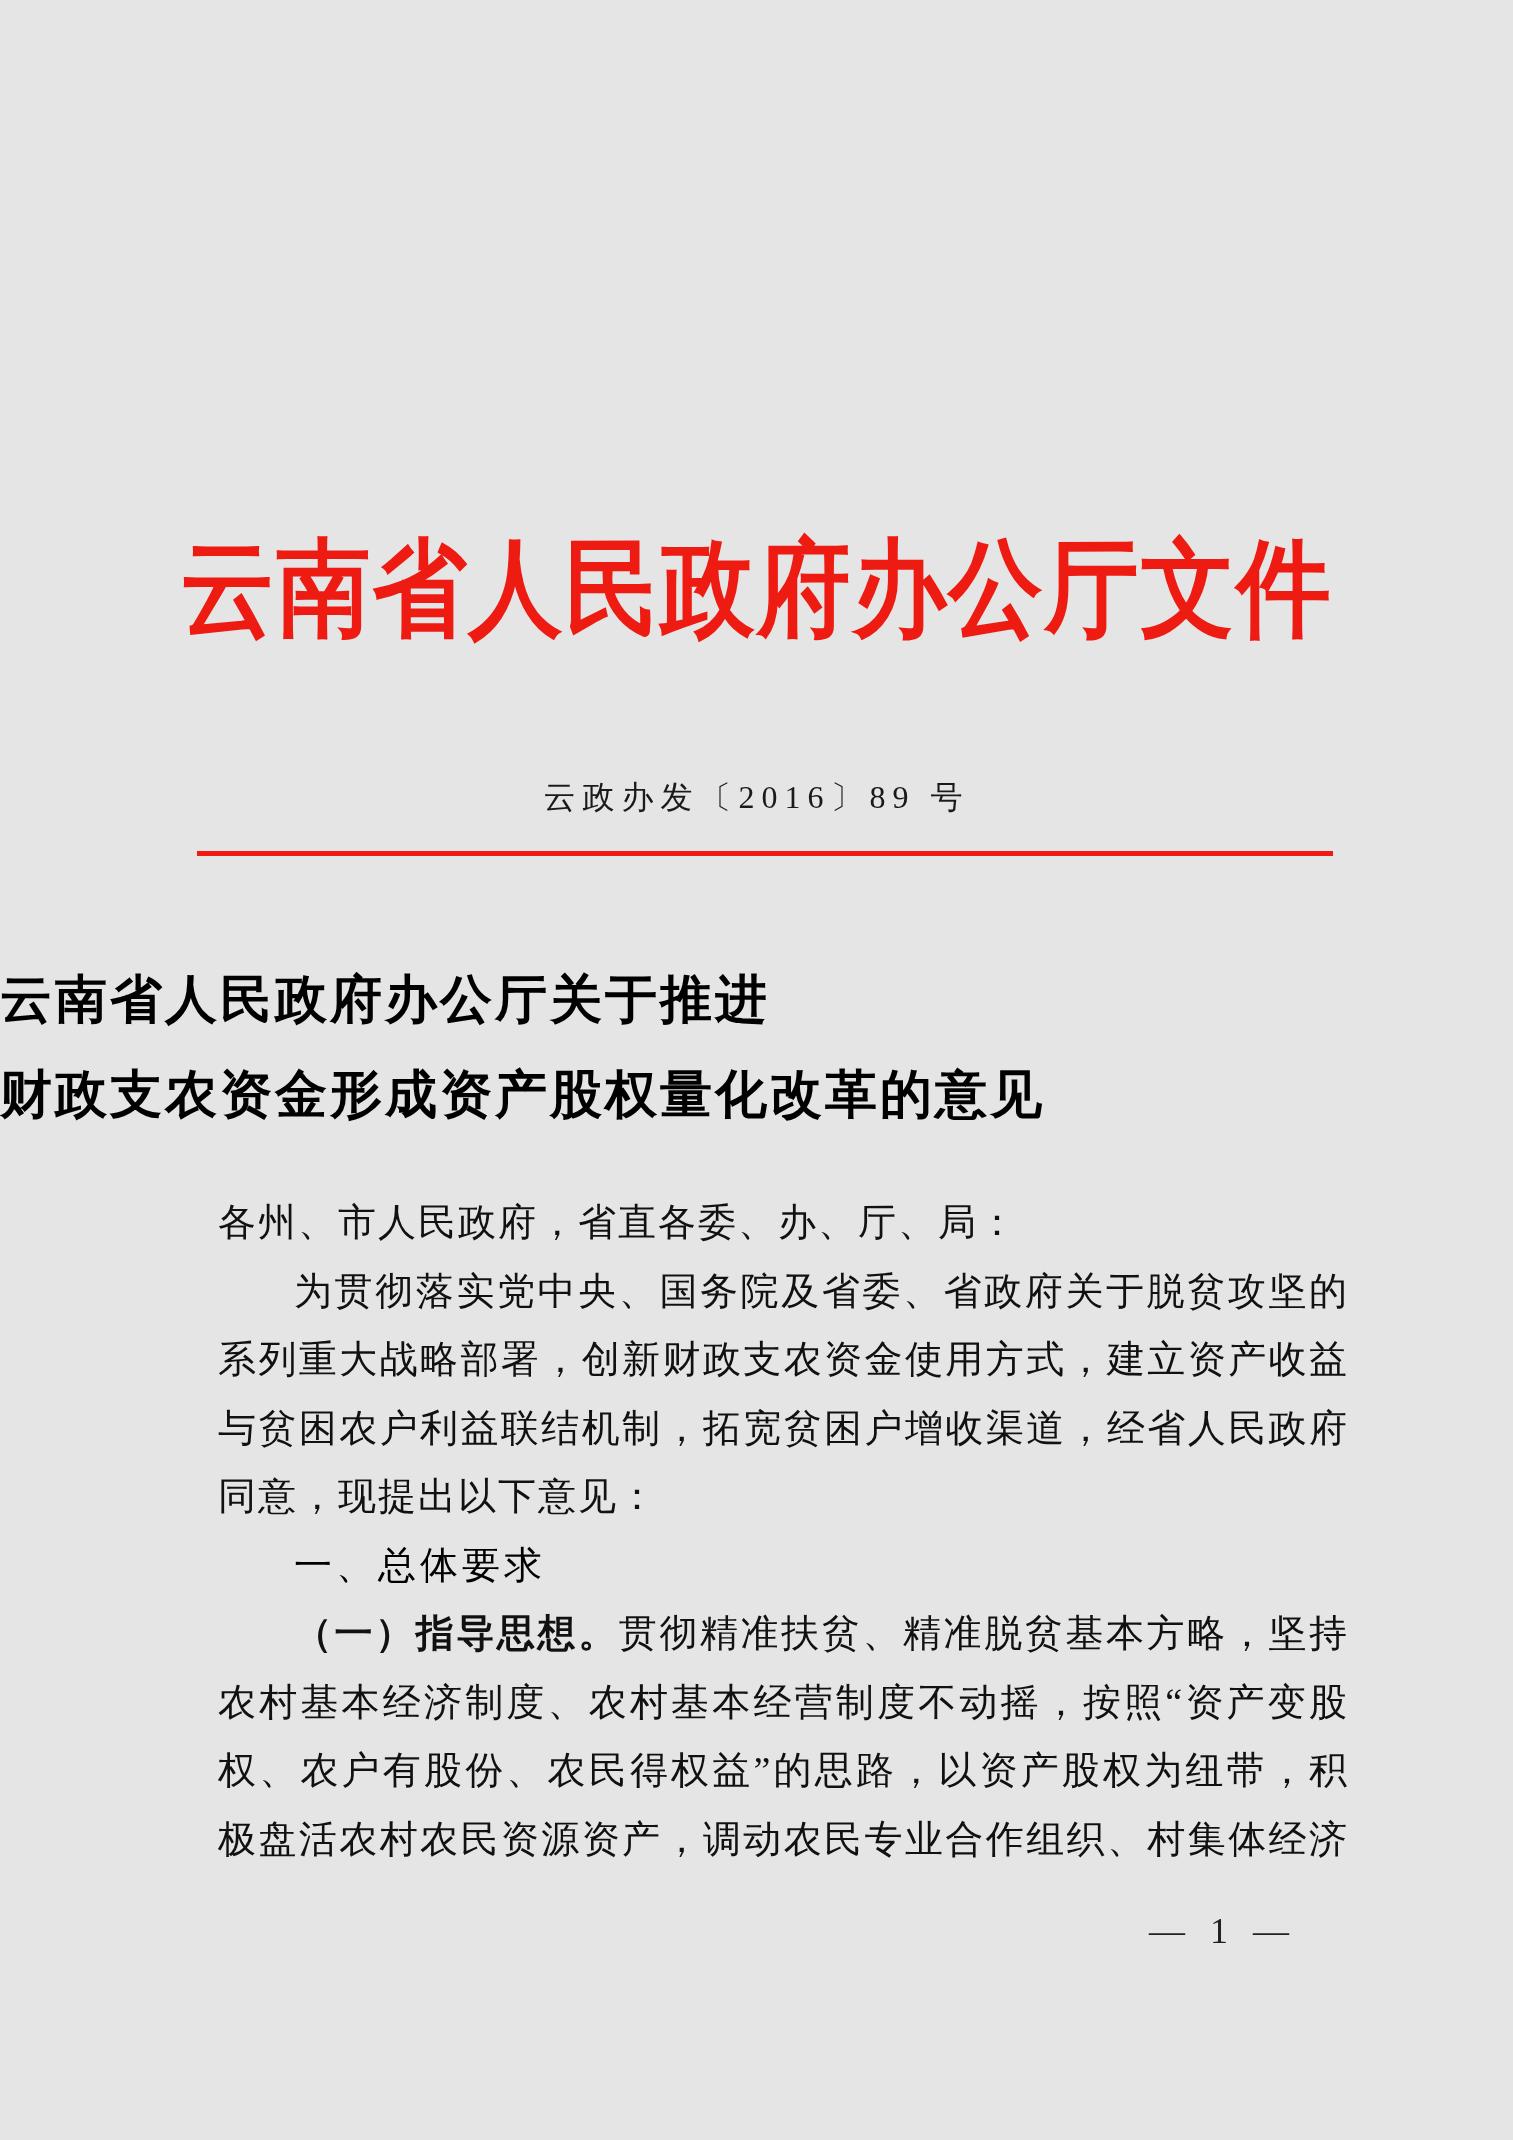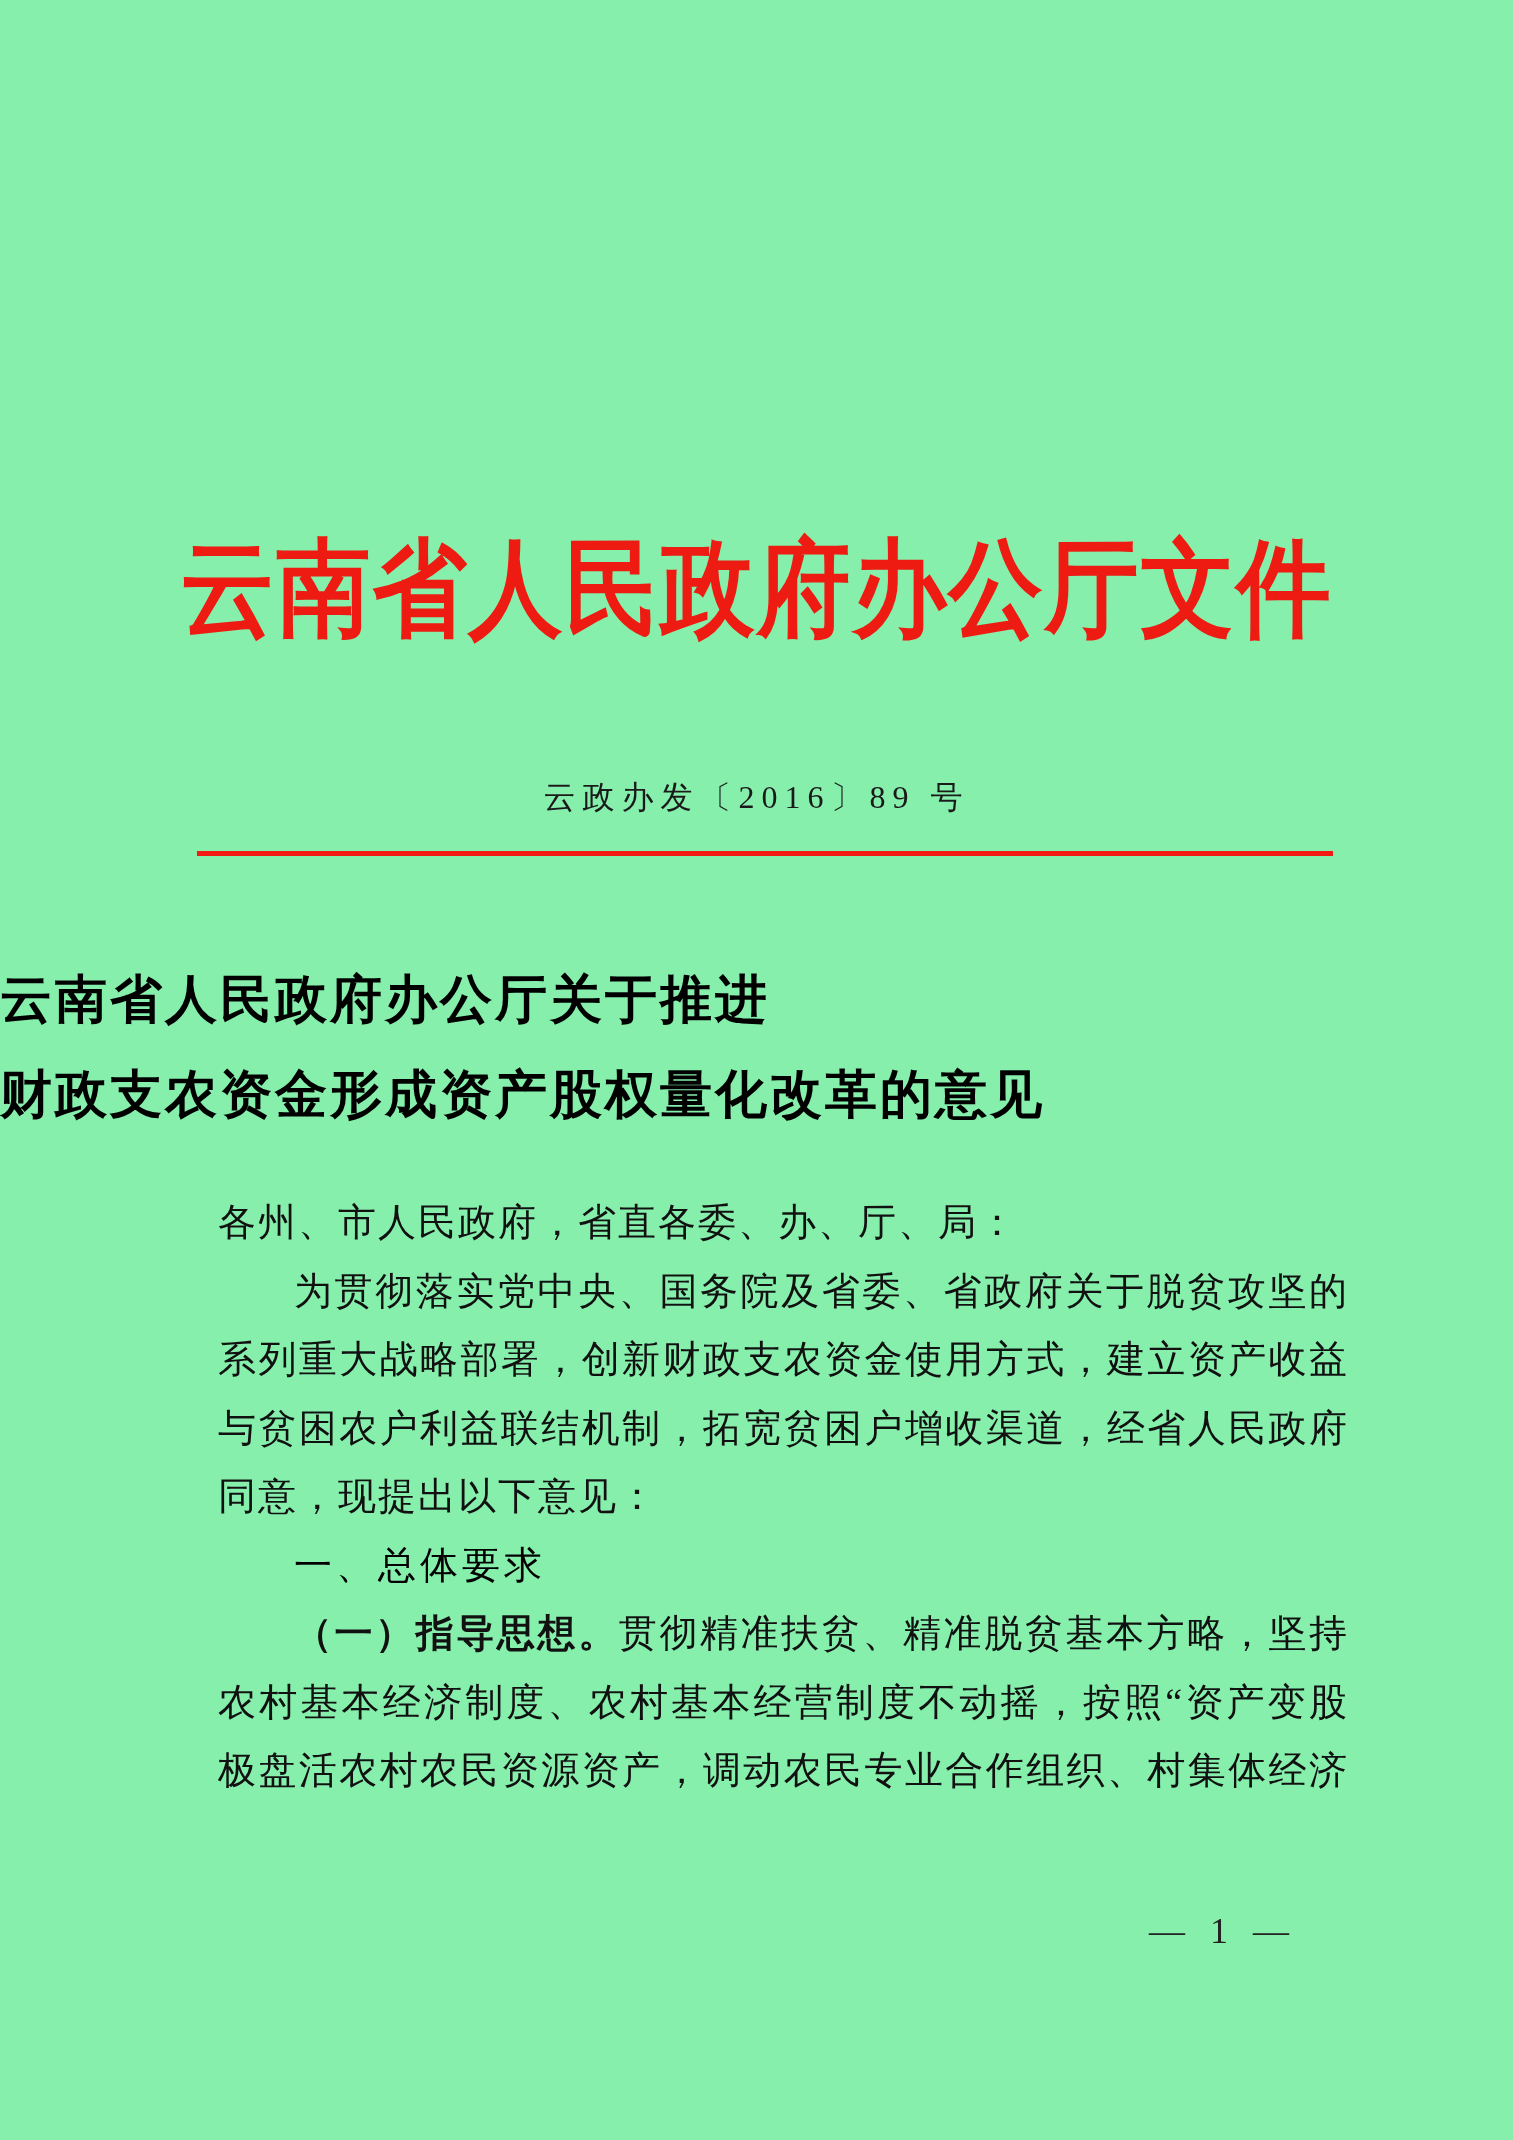--- a/index.html
+++ b/index.html
@@ -1,21 +1,21 @@
 <!DOCTYPE html>
 <html><head>
 <meta charset="utf-8">
 <style>
   * { margin:0; padding:0; box-sizing:border-box; }
   html,body { background:#ffffff; }
   .page {
     position:relative;
     width:1513px;
     height:2140px;
-    background:#86efac;
+    background:#e5e5e5;
     font-family:"Liberation Serif", serif;
     color:#141414;
     overflow:hidden;
   }
   .masthead {
     position:absolute;
     top:518px;
     left:0;
     width:100%;
     text-align:center;
@@ -109,18 +109,19 @@
 
   <div class="body-text">
     <div class="line">各州、市人民政府，省直各委、办、厅、局：</div>
     <div class="line indent stretch">为贯彻落实党中央、国务院及省委、省政府关于脱贫攻坚的</div>
     <div class="line stretch">系列重大战略部署，创新财政支农资金使用方式，建立资产收益</div>
     <div class="line stretch">与贫困农户利益联结机制，拓宽贫困户增收渠道，经省人民政府</div>
     <div class="line">同意，现提出以下意见：</div>
     <div class="line heading indent">一、总体要求</div>
     <div class="line indent stretch"><b class="lead">（一）指导思想。</b><span>贯彻精准扶贫、精准脱贫基本方略，坚持</span></div>
     <div class="line stretch">农村基本经济制度、农村基本经营制度不动摇，按照“资产变股</div>
+    <div class="line stretch">权、农户有股份、农民得权益”的思路，以资产股权为纽带，积</div>
     <div class="line stretch">极盘活农村农民资源资产，调动农民专业合作组织、村集体经济</div>
   </div>
 
   <div class="pagenum">— 1 —</div>
 
 </div>
 
 </body></html>

